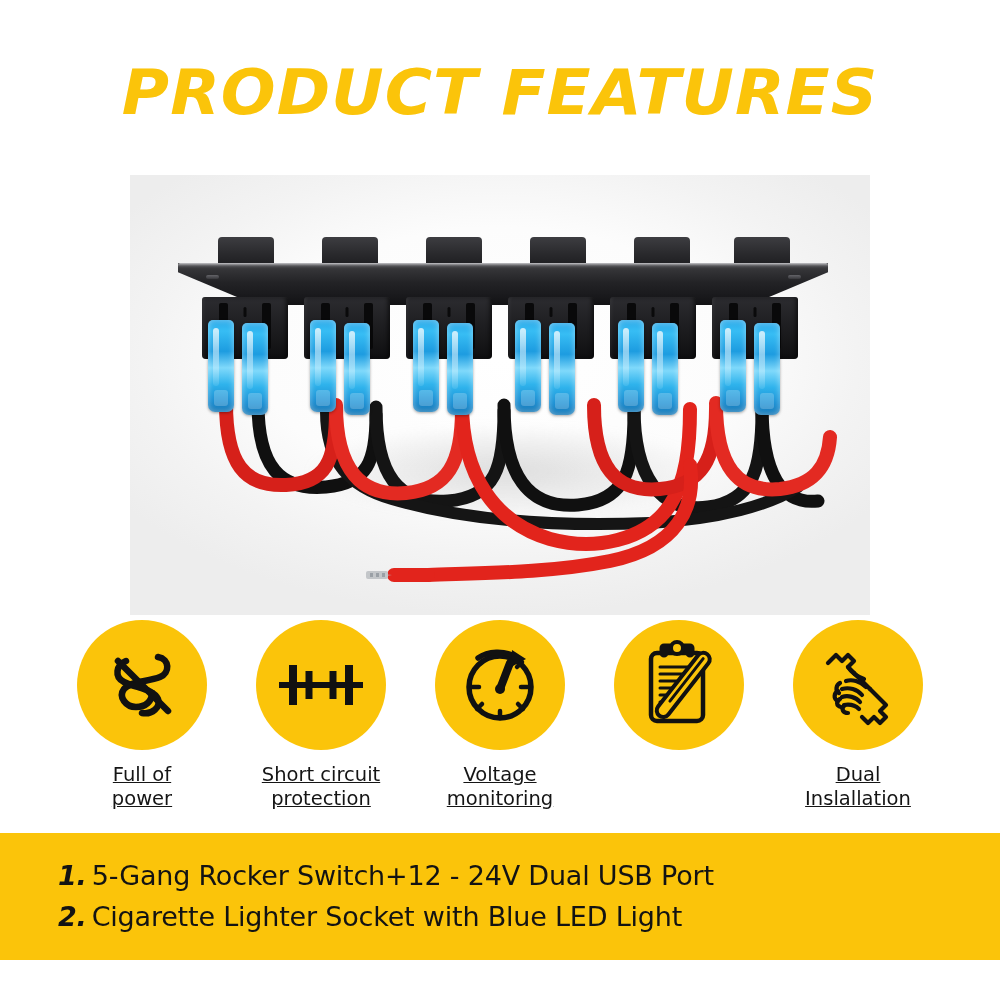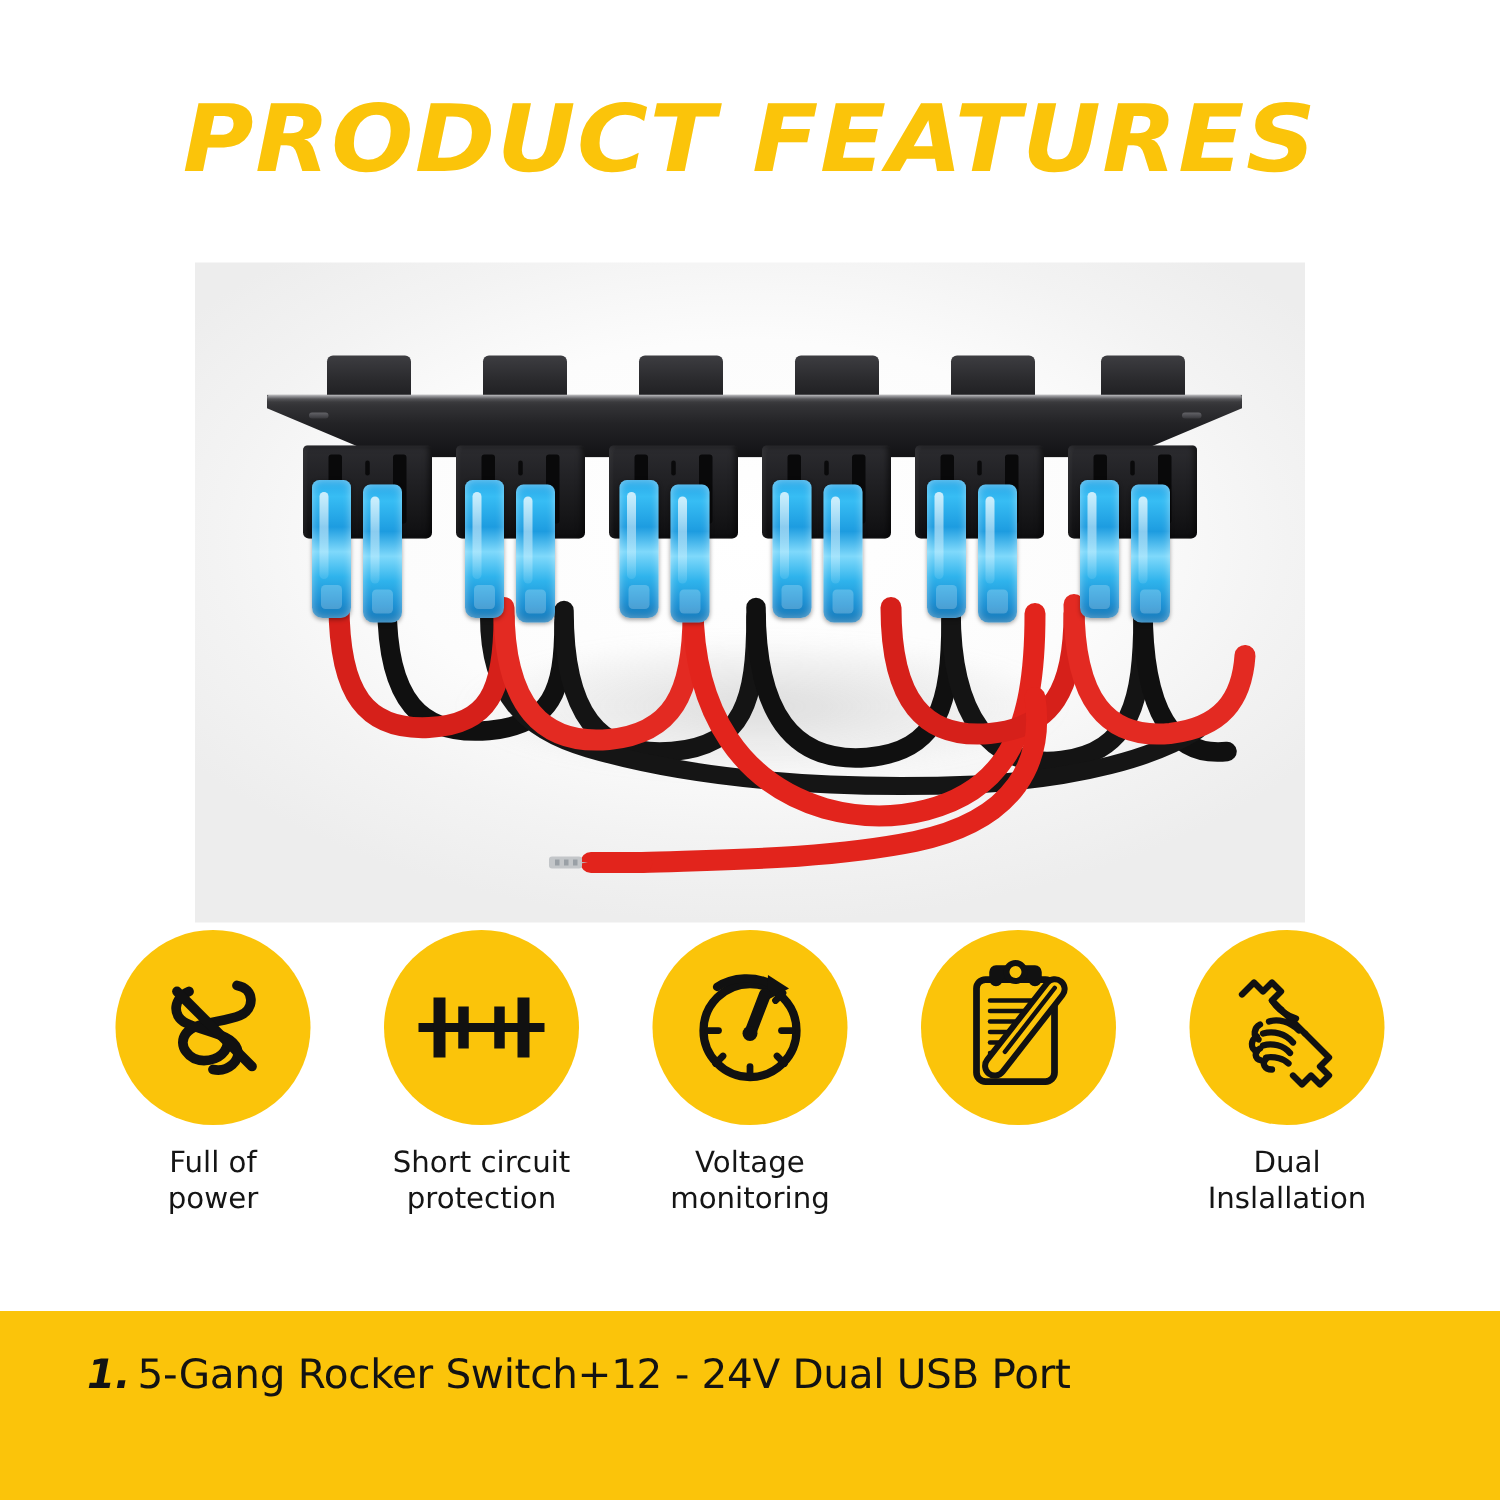--- a/index.html
+++ b/index.html
@@ -209,27 +209,28 @@
   }
   .badge svg { display: block; }
   .feature-label {
     margin-top: 13px;
     text-align: center;
     font-size: 19.5px;
     line-height: 1.22;
     color: #151515;
     font-family: "DejaVu Sans", "Liberation Sans", sans-serif;
     white-space: pre-line;
+    text-decoration: underline;
   }
 
   
   #banner {
     position: absolute;
     left: 0;
-    top: 874px;
+    top: 833px;
     width: 1000px;
     height: 127px;
     background: #FBC40A;
     box-sizing: border-box;
     padding: 22px 0 0 58px;
   }
   .banner-line {
     font-size: 27px;
     line-height: 1.52;
     color: #131313;
@@ -430,13 +431,16 @@
     <div class="feature-label">Dual
 Inslallation</div>
   </div>
 
 </div>
 
 <div id="banner">
   <div class="banner-line">
     <span class="banner-num">1.</span><span>5-Gang Rocker Switch+12 - 24V Dual USB Port</span>
   </div>
+  <div class="banner-line">
+    <span class="banner-num">2.</span><span>Cigarette Lighter Socket with Blue LED Light</span>
+  </div>
 </div>
 
 </body></html>

